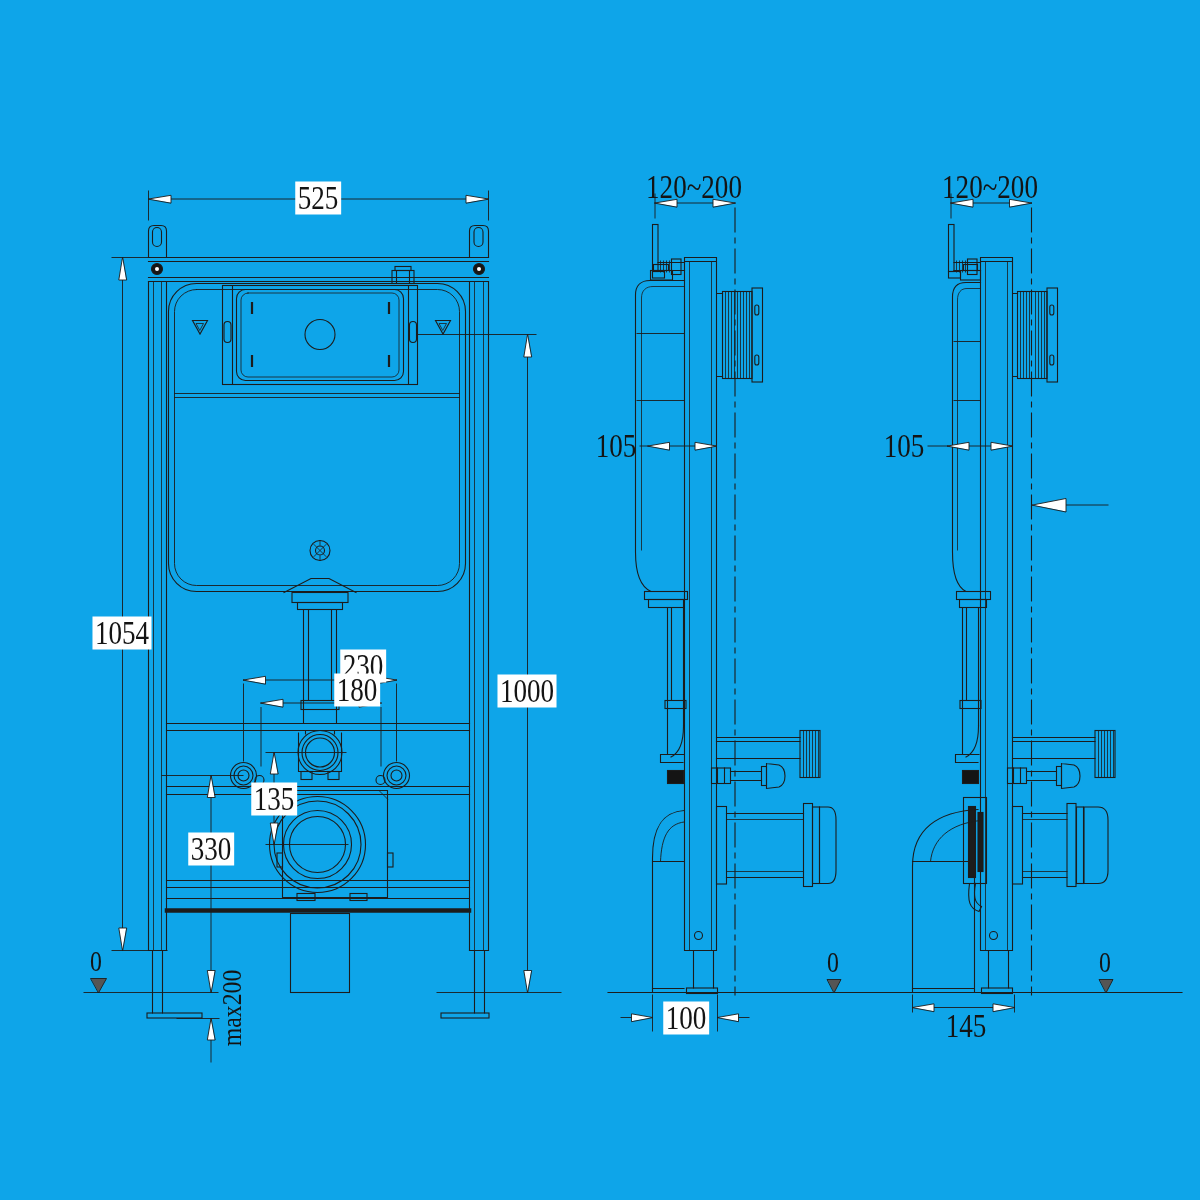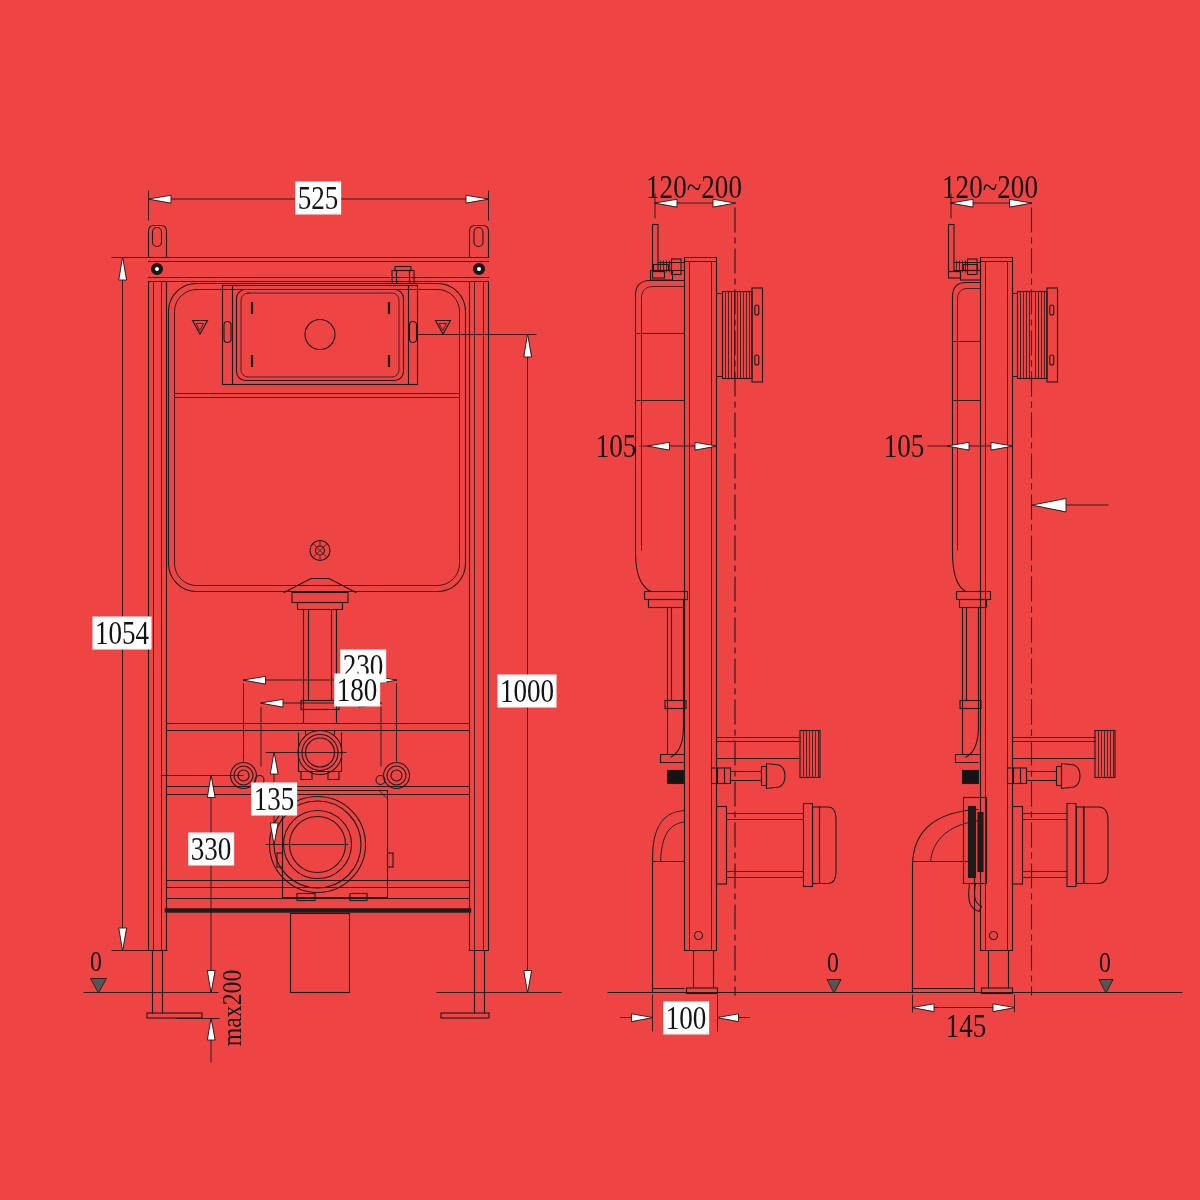--- a/index.html
+++ b/index.html
@@ -1,16 +1,16 @@
 <!DOCTYPE html>
 <html><head>
 <meta charset="utf-8">
 <style>
   html,body{margin:0;padding:0;background:#fff;}
-  #stage{position:relative;width:1200px;height:1200px;background:#ef4444;overflow:hidden;
+  #stage{position:relative;width:1200px;height:1200px;background:#0ea5e9;overflow:hidden;
          font-family:"Liberation Serif",serif;}
   #linework{position:absolute;left:0;top:0;}
   .dim-label{position:absolute;color:#141414;font-size:33px;line-height:1;white-space:nowrap;
              transform:translate(-50%,-50%) scaleX(0.82);}
   .dim-label.bg{background:#fff;padding:0 3px;}
   .dim-label.small{font-size:29px;}
   .dim-label.rot{font-size:27px;transform:translate(-50%,-50%) rotate(-90deg) scaleX(0.88);}
 </style>
 </head>
 <body>

